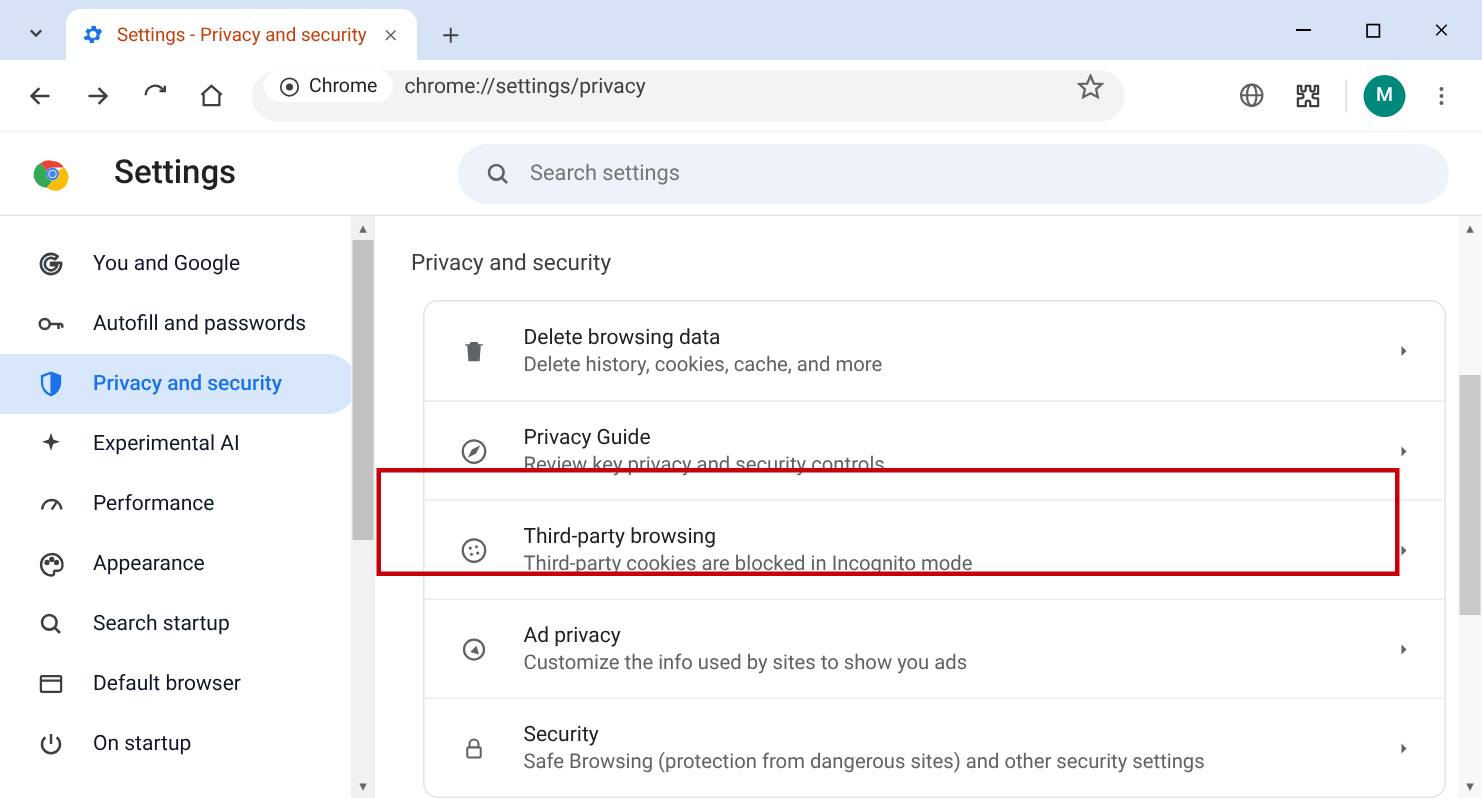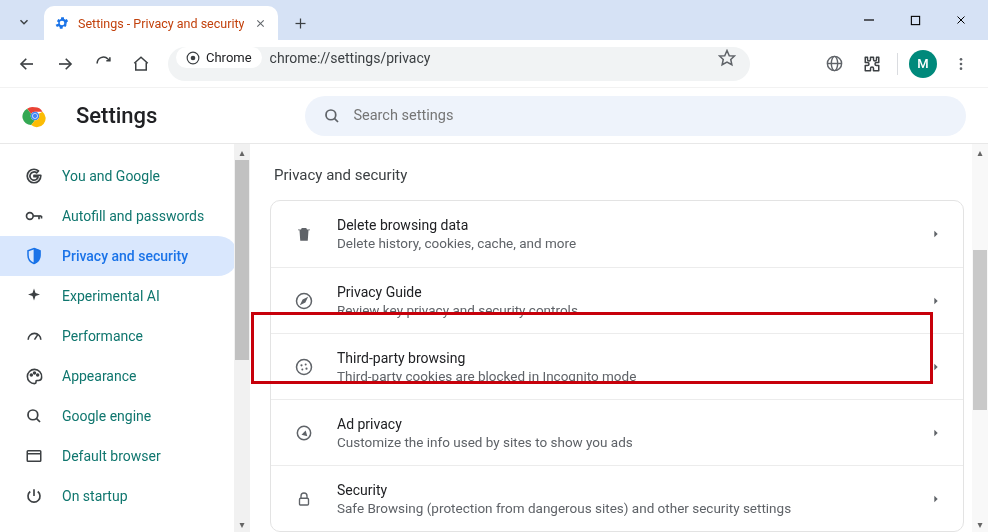--- a/index.html
+++ b/index.html
@@ -30,31 +30,31 @@
   .page-head { height:56px; display:flex; align-items:center; padding: 0 22px; border-bottom:1px solid #e8e8e8; gap:28px; }
   .logo { width:26px; height:26px; }
   .page-title { font-size:22px; color:#202124; font-weight:500; }
   .search-wrap { margin-left:120px; flex:1; max-width:700px; background:#eef3fb; border-radius:28px; height:40px; display:flex; align-items:center; padding:0 18px; gap:12px; }
   .search-wrap input { border:none; outline:none; background:transparent; font-size:14.5px; color:#5f6368; flex:1; }
 
   
   .content { display:flex; height: calc(532px - 40px - 48px - 56px); }
   .sidebar-wrap { width:250px; position:relative; border-right:0; }
   .sidebar { padding: 12px 4px 12px 0; height:100%; overflow:hidden; }
-  .side-item { display:flex; align-items:center; gap:18px; padding: 0 18px 0 24px; height:40px; border-radius:0 20px 20px 0; margin-right:8px; font-size:14px; color:#0f766e; cursor:pointer; }
+  .side-item { display:flex; align-items:center; gap:18px; padding: 0 18px 0 24px; height:40px; border-radius:0 20px 20px 0; margin-right:8px; font-size:14px; color:#0f172a; cursor:pointer; }
   .side-item.active { background:#d9e7fd; color:#1a73e8; font-weight:500; }
   .side-item.active svg { stroke:#1a73e8; fill:#1a73e8; }
   .side-icon { width:20px; height:20px; flex:0 0 20px; display:flex; align-items:center; justify-content:center; }
   .scroll-track { position:absolute; right:0; top:0; bottom:0; width:16px; background:#f1f1f1; display:flex; flex-direction:column; align-items:center; }
   .scroll-arrow { height:16px; display:flex; align-items:center; justify-content:center; font-size:10px; color:#666; }
   .scroll-thumb { width:14px; background:#c1c1c1; border-radius:0; }
 
   .main { flex:1; position:relative; overflow:hidden; padding: 18px 24px 0 20px; }
   .section-title { font-size:15px; color:#3c4043; margin: 4px 0 16px 4px; }
-  .card { background:#fff; border:1px solid #e3e3e3; border-radius:10px; overflow:hidden; }
+  .card { background:#fff; border:1px solid #e3e3e3; border-radius:10px; overflow:hidden;margin-left:12px; }
   .row { display:flex; align-items:center; padding: 14px 22px; gap:22px; min-height:66px; border-top:1px solid #ececec; cursor:pointer; position:relative; }
   .row:first-child { border-top:none; }
   .row-icon { width:22px; height:22px; flex:0 0 22px; display:flex; align-items:center; justify-content:center; color:#5f6368;}
   .row-body { flex:1; }
   .row-title { font-size:14px; color:#202124; }
   .row-sub { font-size:13.5px; color:#5f6368; margin-top:2px; }
   .row-arrow { color:#5f6368; }
   .highlight { position:absolute; border:3px solid #c7000a; pointer-events:none; }
 
   .main-scroll { position:absolute; right:0; top:0; bottom:0; width:16px; background:#f8f8f8; display:flex; flex-direction:column; align-items:center; }
@@ -262,21 +262,21 @@
           </span>
         <span>Appearance</span>
       </div>
       <div class="side-item">
         <span class="side-icon">
             <svg width="18" height="18" viewBox="0 0 24 24" fill="none" stroke="#3c4043" stroke-width="2.3">
               <circle cx="10.5" cy="10.5" r="6.5"></circle>
               <line x1="20" y1="20" x2="15.2" y2="15.2"></line>
             </svg>
           </span>
-        <span>Google engine</span>
+        <span>Search startup</span>
       </div>
       <div class="side-item">
         <span class="side-icon">
             <svg width="18" height="18" viewBox="0 0 24 24" fill="none" stroke="#3c4043" stroke-width="2">
               <rect x="3" y="5" width="18" height="14" rx="1"></rect>
               <line x1="3" y1="9" x2="21" y2="9"></line>
             </svg>
           </span>
         <span>Default browser</span>
       </div>

